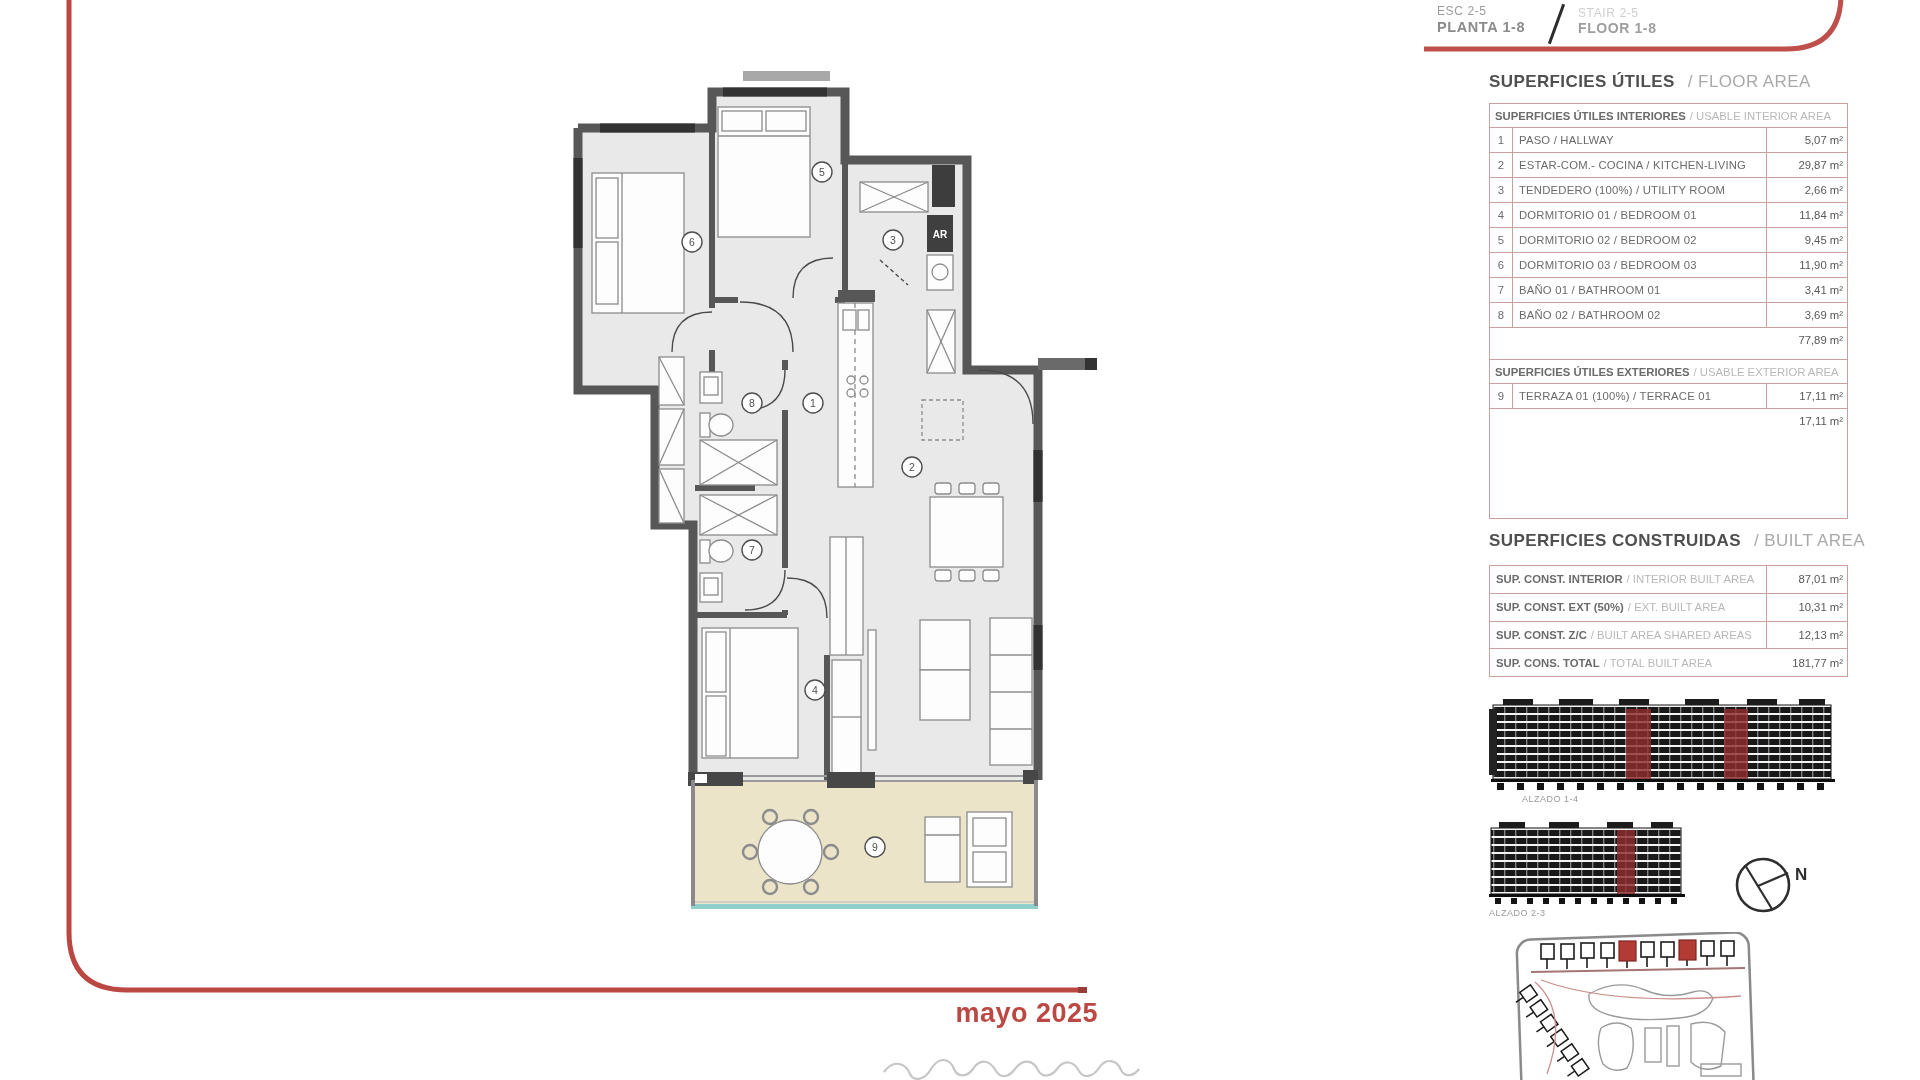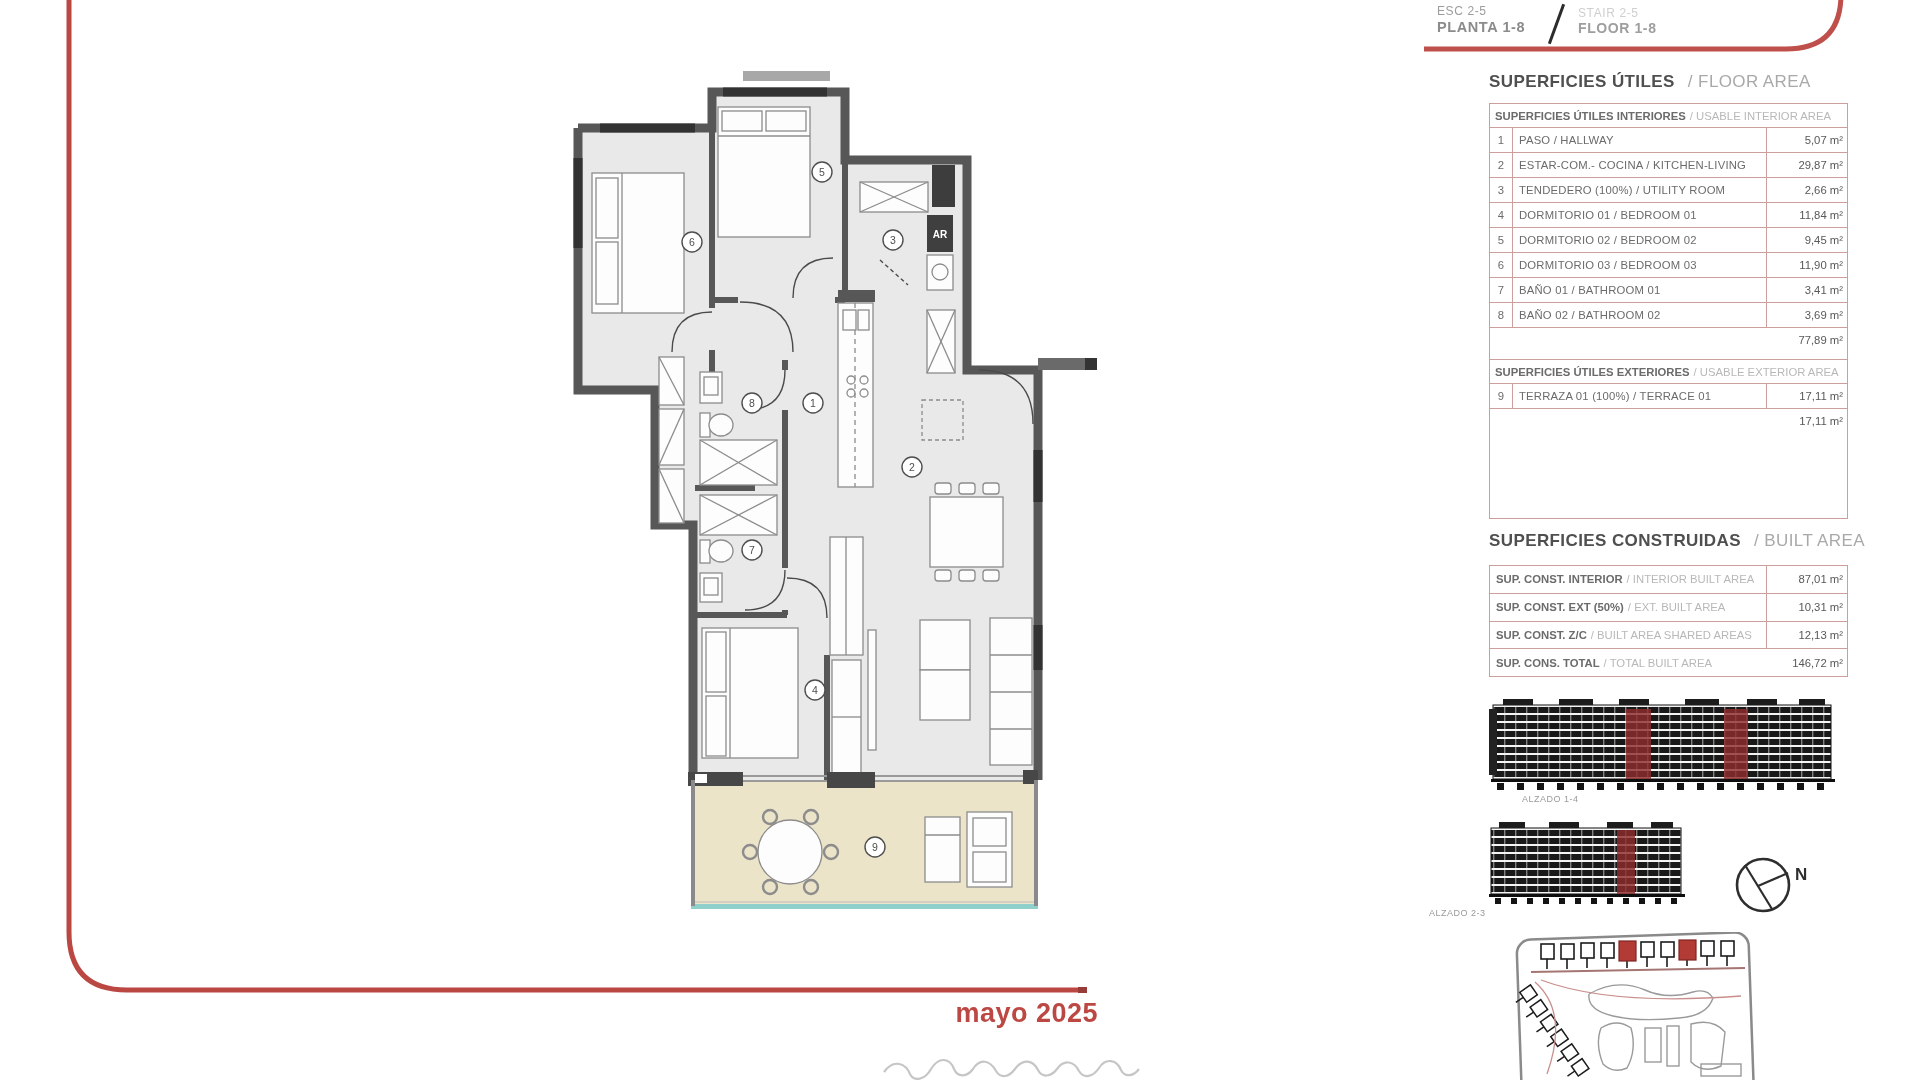--- a/index.html
+++ b/index.html
@@ -157,21 +157,21 @@
         <span class="es">SUP. CONST. Z/C</span>
         <span class="en">/ BUILT AREA SHARED AREAS</span>
       </div>
     <div class="barea">12,13 m²</div>
   </div>
   <div class="brow">
     <div class="blabel">
         <span class="es">SUP. CONS. TOTAL</span>
         <span class="en">/ TOTAL BUILT AREA</span>
       </div>
-    <div class="barea noline">146,72 m²</div>
+    <div class="barea noline">181,77 m²</div>
   </div>
 </div>
 
 <svg class="abs" style="left:1489px;top:697px;width:350px;height:96px;" viewBox="0 0 350 96">
   <defs>
     <pattern id="fac" width="11" height="8" patternUnits="userSpaceOnUse">
       <rect width="11" height="8" fill="#191919"></rect>
       <rect width="11" height="2" y="0" fill="#f4f4f4"></rect>
       <rect width="1.4" height="6" x="4" y="2" fill="#ffffff" opacity="0.45"></rect>
     </pattern>
@@ -225,21 +225,21 @@
       <rect x="70" y="78" width="6" height="6"></rect>
       <rect x="86" y="78" width="6" height="6"></rect>
       <rect x="102" y="78" width="6" height="6"></rect>
       <rect x="118" y="78" width="6" height="6"></rect>
       <rect x="134" y="78" width="6" height="6"></rect>
       <rect x="150" y="78" width="6" height="6"></rect>
       <rect x="166" y="78" width="6" height="6"></rect>
       <rect x="182" y="78" width="6" height="6"></rect>
   </g>
 </svg>
-<div class="abs alzado" style="left:1429px;top:908px;">ALZADO 2-3</div>
+<div class="abs alzado" style="left:1489px;top:908px;">ALZADO 2-3</div>
 
 <svg class="abs" style="left:1725px;top:845px;width:110px;height:80px;" viewBox="0 0 110 80">
   <circle cx="38" cy="40" r="26" fill="none" stroke="#2e2e2e" stroke-width="2.6"></circle>
   <line x1="20" y1="20" x2="47" y2="64" stroke="#2e2e2e" stroke-width="2.2"></line>
   <line x1="33" y1="41" x2="63" y2="28" stroke="#2e2e2e" stroke-width="2.2"></line>
   <text x="70" y="35" font-size="17" font-weight="bold" fill="#2e2e2e">N</text>
 </svg>
 
 <svg class="abs" style="left:1505px;top:932px;width:300px;height:148px;" viewBox="0 0 300 148">
   <rect x="14" y="4" width="232" height="170" rx="14" transform="rotate(-2 130 80)" fill="#ffffff" stroke="#8a8a8a" stroke-width="2.5"></rect>

